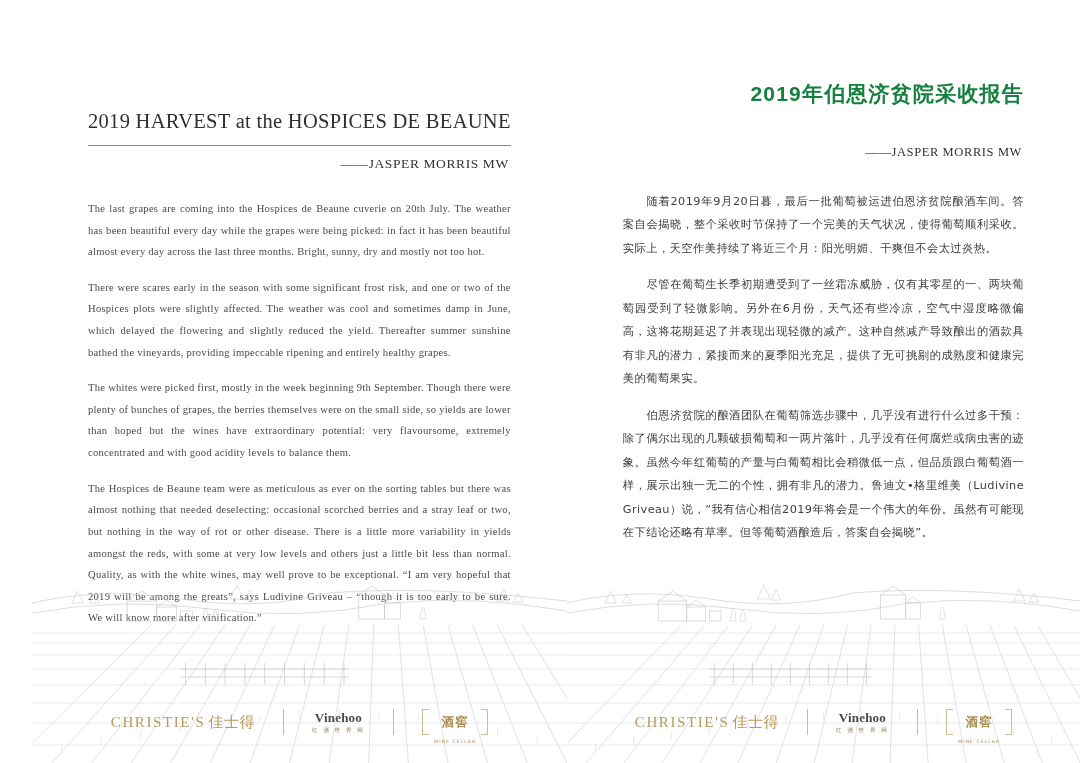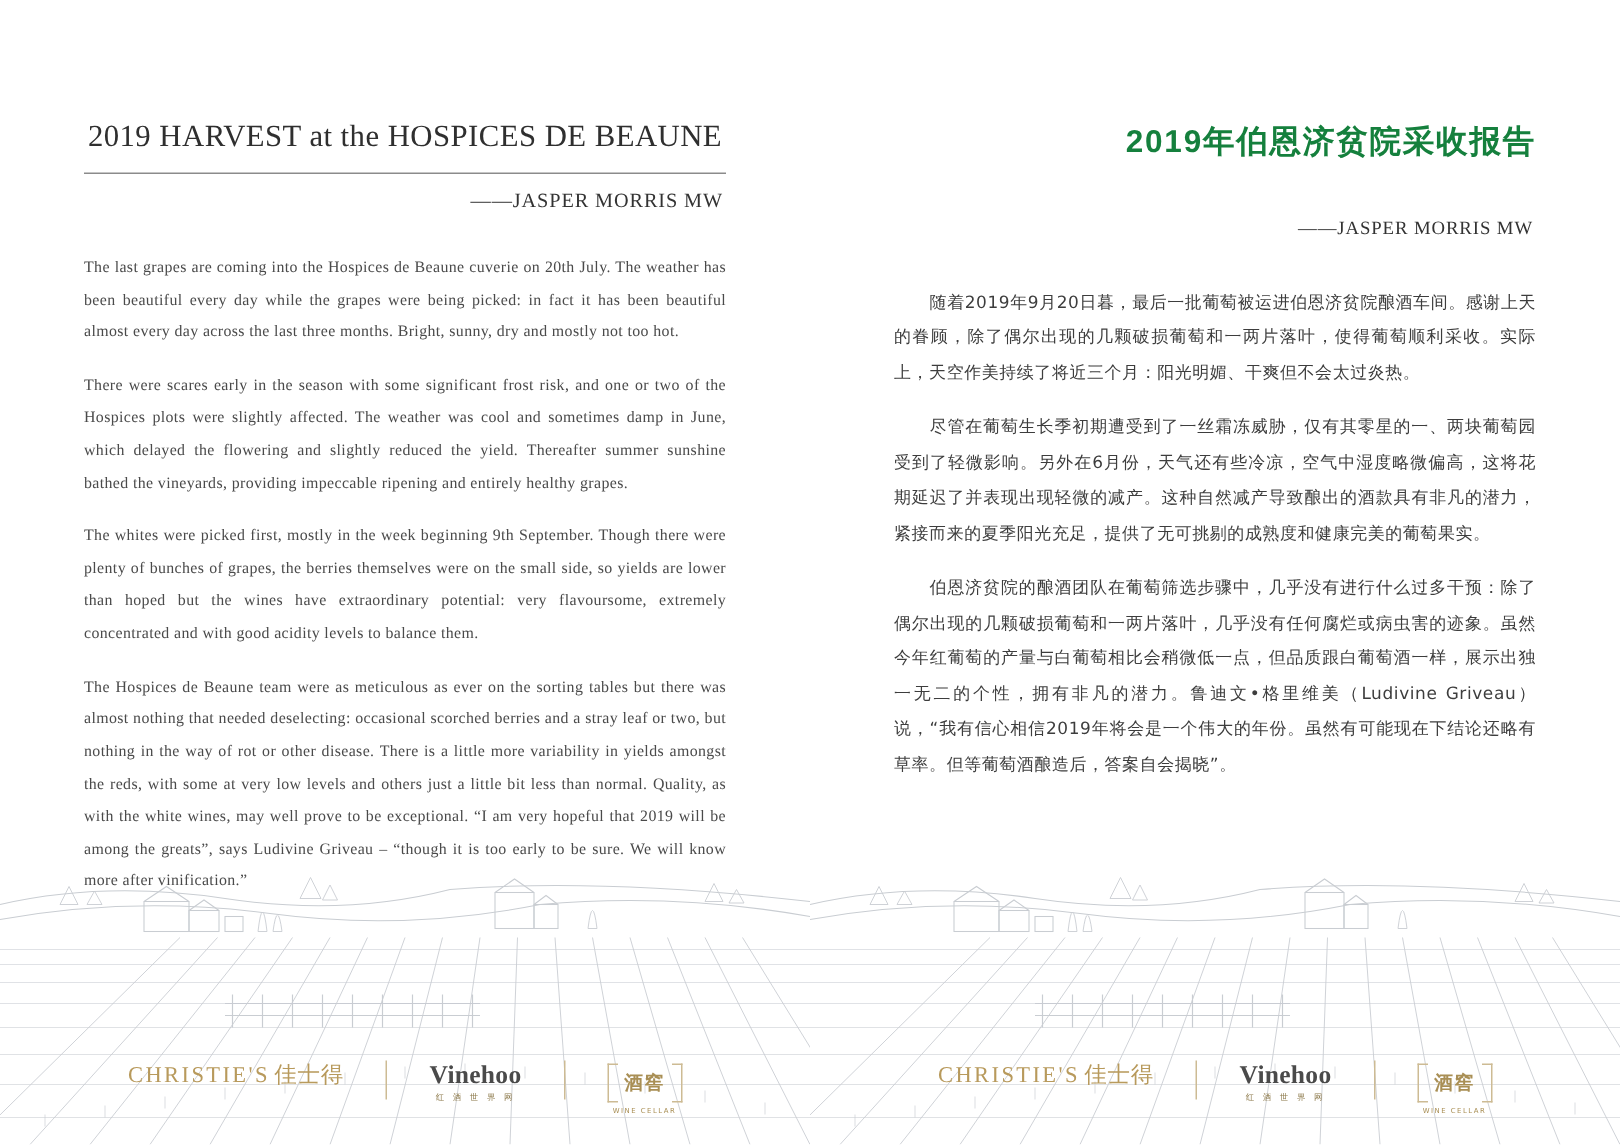--- a/index.html
+++ b/index.html
@@ -20,21 +20,22 @@
     inset: 0;
     display: flex;
   }
   .panel {
     position: relative;
     width: 50%;
     height: 100%;
     box-sizing: border-box;
   }
   .panel-left {
-    padding: 80px 56px 0 56px;
+    padding: 110px 56px 0 56px;
+    margin-left: 32px;
   }
   .panel-right {
     padding: 80px 56px 0 56px;
   }
   .title-en {
     font-family: "Liberation Serif", serif;
     font-size: 20.5px;
     letter-spacing: 0.3px;
     color: #2f2f2f;
     text-align: center;
@@ -114,21 +115,21 @@
   }
 
   
   .footer-logos {
     position: absolute;
     bottom: 26px;
     left: 0;
     right: 0;
     display: flex;
     justify-content: center;
-    align-items: flex-start;
+    align-items: center;
     gap: 28px;
   }
   .logo-christies {
     display: flex;
     align-items: baseline;
     gap: 3px;
     color: #b89a5c;
   }
   .logo-christies .cw {
     font-family: "Liberation Serif", serif;
@@ -146,34 +147,34 @@
     height: 26px;
     background: #cdbb94;
   }
   .logo-vinehoo {
     text-align: center;
     color: #7a6533;
   }
   .logo-vinehoo .vh {
     font-family: "Liberation Serif", serif;
     font-weight: 700;
-    font-size: 17px;
+    font-size: 13px;
     letter-spacing: 0.2px;
     color: #4a4a4a;
   }
   .logo-vinehoo .vsub {
     font-family: "DejaVu Sans", sans-serif;
     font-size: 5.6px;
     letter-spacing: 2px;
     color: #8d7a4c;
     margin-top: 1px;
   }
   .logo-seal {
     position: relative;
-    width: 50px;
+    width: 66px;
     height: 30px;
     display: flex;
     align-items: center;
     justify-content: center;
   }
   .logo-seal .seal-zh {
     font-family: "DejaVu Sans", sans-serif;
     font-size: 12.5px;
     font-weight: 700;
     color: #a98f55;
@@ -312,21 +313,21 @@
       </div>
     </div>
   </div>
 
   <div class="panel panel-right">
     <h1 class="title-zh">2019年伯恩济贫院采收报告</h1>
     <div class="rule right"></div>
     <div class="byline-zh">——JASPER MORRIS MW</div>
 
     <div class="body-zh">
-      <p>随着2019年9月20日暮，最后一批葡萄被运进伯恩济贫院酿酒车间。感谢上天的眷顾，除了偶尔出现的几颗破损葡萄和一两片落叶，使得葡萄顺利采收。实际上，天空作美持续了将近三个月：阳光明媚、干爽但不会太过炎热。</p>
+      <p>随着2019年9月20日暮，最后一批葡萄被运进伯恩济贫院酿酒车间。答案自会揭晓，整个采收时节保持了一个完美的天气状况，使得葡萄顺利采收。实际上，天空作美持续了将近三个月：阳光明媚、干爽但不会太过炎热。</p>
       <p>尽管在葡萄生长季初期遭受到了一丝霜冻威胁，仅有其零星的一、两块葡萄园受到了轻微影响。另外在6月份，天气还有些冷凉，空气中湿度略微偏高，这将花期延迟了并表现出现轻微的减产。这种自然减产导致酿出的酒款具有非凡的潜力，紧接而来的夏季阳光充足，提供了无可挑剔的成熟度和健康完美的葡萄果实。</p>
       <p>伯恩济贫院的酿酒团队在葡萄筛选步骤中，几乎没有进行什么过多干预：除了偶尔出现的几颗破损葡萄和一两片落叶，几乎没有任何腐烂或病虫害的迹象。虽然今年红葡萄的产量与白葡萄相比会稍微低一点，但品质跟白葡萄酒一样，展示出独一无二的个性，拥有非凡的潜力。鲁迪文•格里维美（Ludivine Griveau）说，“我有信心相信2019年将会是一个伟大的年份。虽然有可能现在下结论还略有草率。但等葡萄酒酿造后，答案自会揭晓”。</p>
     </div>
 
     <div class="vineyard">
       <svg viewBox="0 0 540 190" preserveAspectRatio="none" aria-hidden="true">
         <g stroke="#c9cdd2" stroke-width="0.7" fill="none">
           <path d="M0 30 Q 70 14 150 26 T 300 20 Q 400 12 540 28"></path>
           <path d="M0 40 Q 90 24 180 36 T 360 30 Q 450 22 540 38"></path>
           <g stroke-width="0.6">

